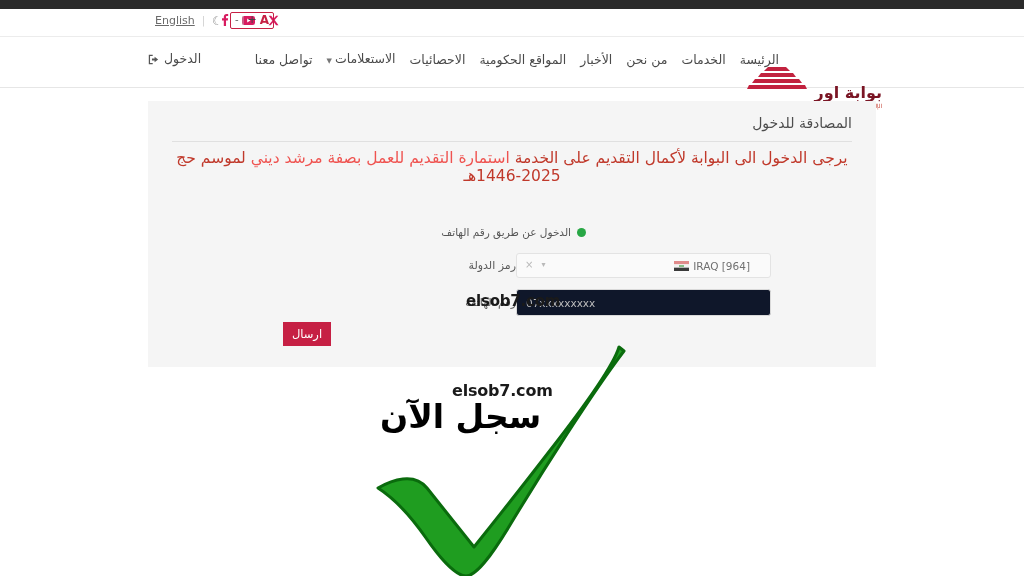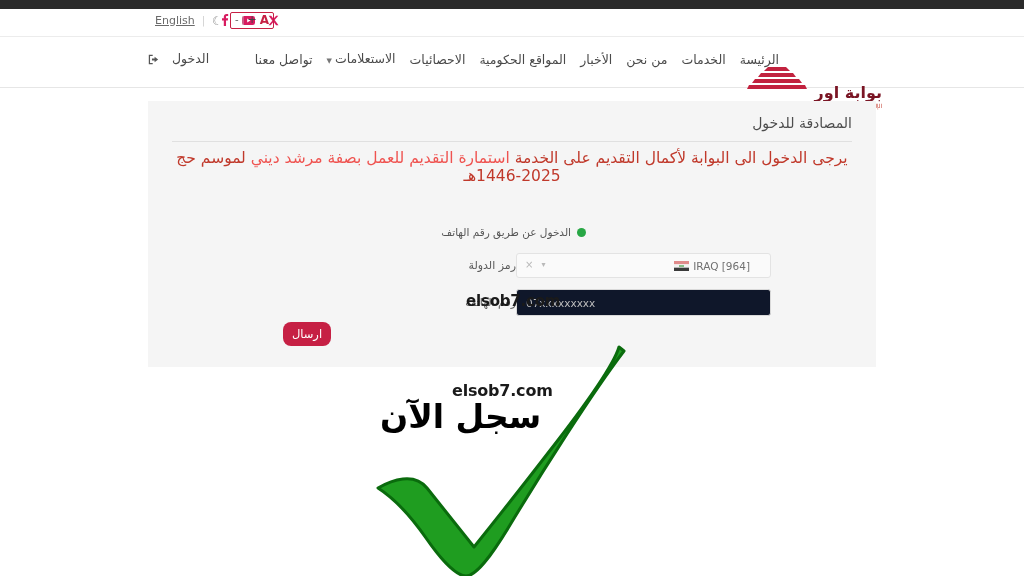--- a/index.html
+++ b/index.html
@@ -95,21 +95,21 @@
     gap: 14px;
   }
   .nav a {
     color: #4a4a4a; font-size: 12.5px; text-decoration: none;
     line-height: 18px; white-space: nowrap;
   }
   .nav .caret { font-size: 7px; color: #777; margin-right: 3px; }
   .login-link {
     position: absolute; left: 148px; top: 13px;
     color: #4a4a4a; font-size: 12.5px; text-decoration: none;
-    display: flex; align-items: center; gap: 13px;
+    display: flex; align-items: center; gap: 5px;
     line-height: 18px; white-space: nowrap;
   }
   .login-ic { display: block; }
 
   
   .card {
     position: absolute; left: 148px; top: 101px;
     width: 728px; height: 266px;
     background: #f5f5f5;
   }
@@ -181,21 +181,21 @@
     position: absolute; left: 9px; top: 5px;
     color: #bdbdbd; font-size: 10.5px; line-height: 16px;
     direction: ltr;
   }
 
   
   .submit-btn {
     position: absolute; right: 545px; top: 221px;
     width: 48px; height: 24px;
     background: #c62044;
-    border: none; border-radius: 8px;
+    border: none; border-radius: 0;
     color: #ffffff; font-size: 11.5px;
     font-family: "DejaVu Sans", "Liberation Sans", sans-serif;
     cursor: pointer;
     display: flex; align-items: center; justify-content: center;
   }
 
   
   .wm-field {
     position: absolute; left: 466px; top: 291px;
     color: #1a1a1a; font-size: 15px; font-weight: 700;

